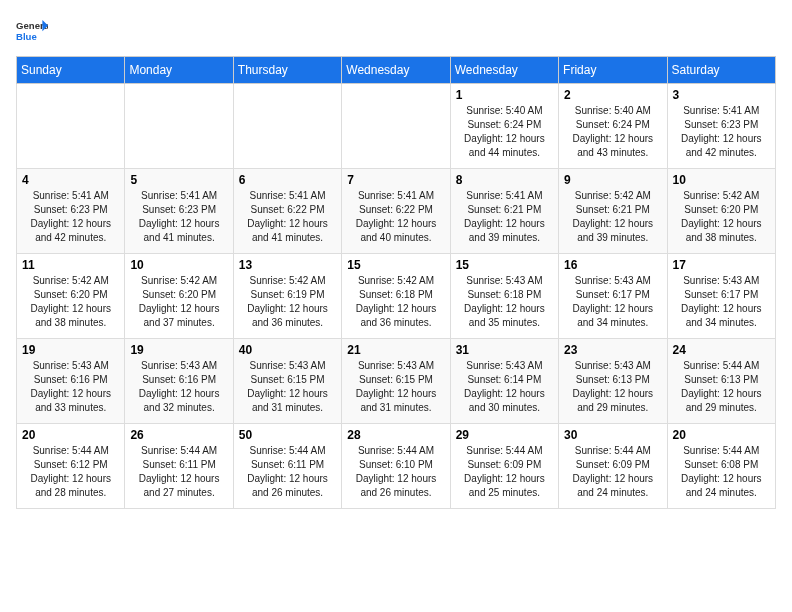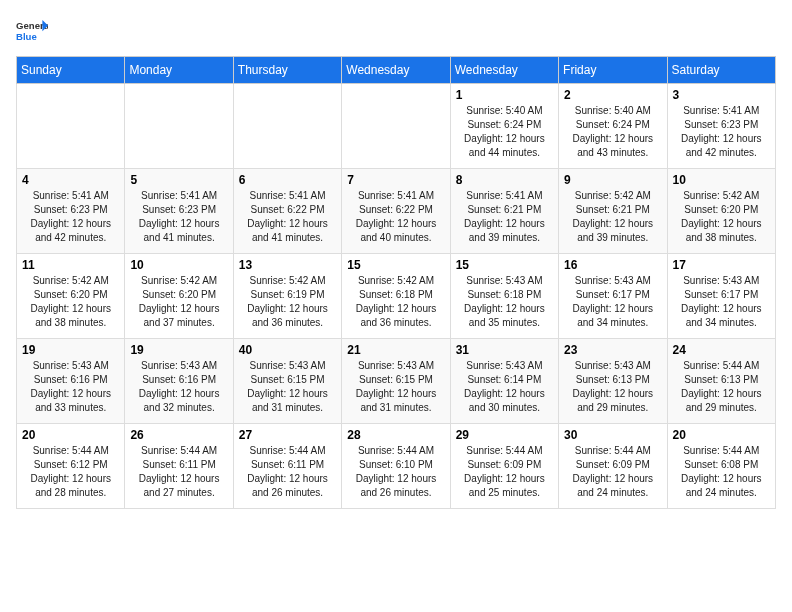--- a/index.html
+++ b/index.html
@@ -302,21 +302,21 @@
 and 28 minutes.</div>
         </td>
         <td>
           <span class="day-number">26</span>
           <div class="day-info" style="white-space: pre-line;">Sunrise: 5:44 AM
 Sunset: 6:11 PM
 Daylight: 12 hours
 and 27 minutes.</div>
         </td>
         <td>
-          <span class="day-number">27</span>
+          <span class="day-number">50</span>
           <div class="day-info" style="white-space: pre-line;">Sunrise: 5:44 AM
 Sunset: 6:11 PM
 Daylight: 12 hours
 and 26 minutes.</div>
         </td>
         <td>
           <span class="day-number">28</span>
           <div class="day-info" style="white-space: pre-line;">Sunrise: 5:44 AM
 Sunset: 6:10 PM
 Daylight: 12 hours

